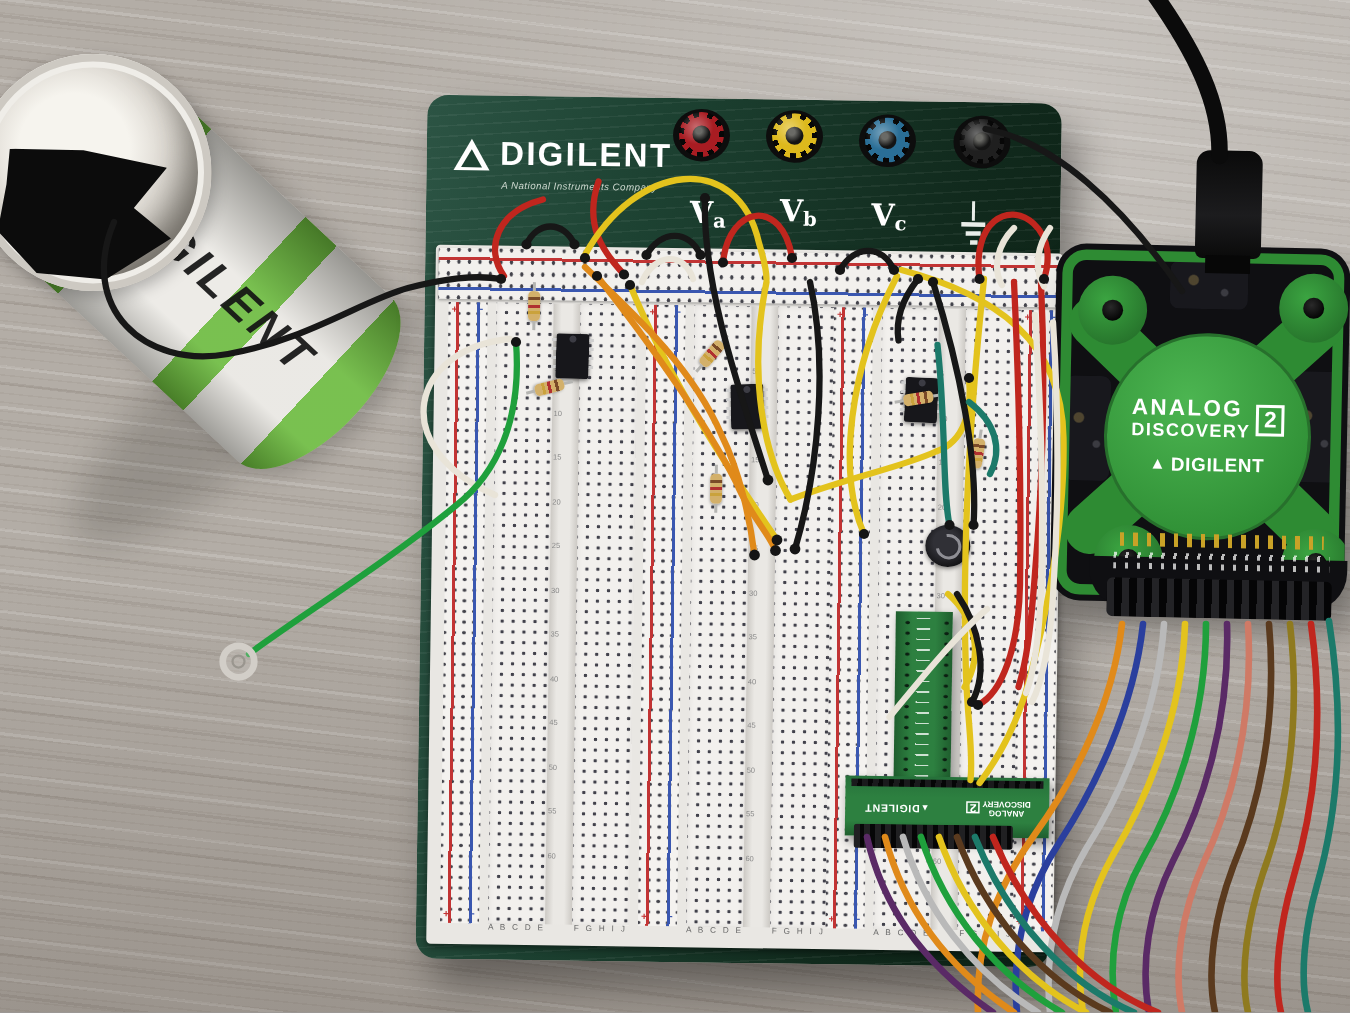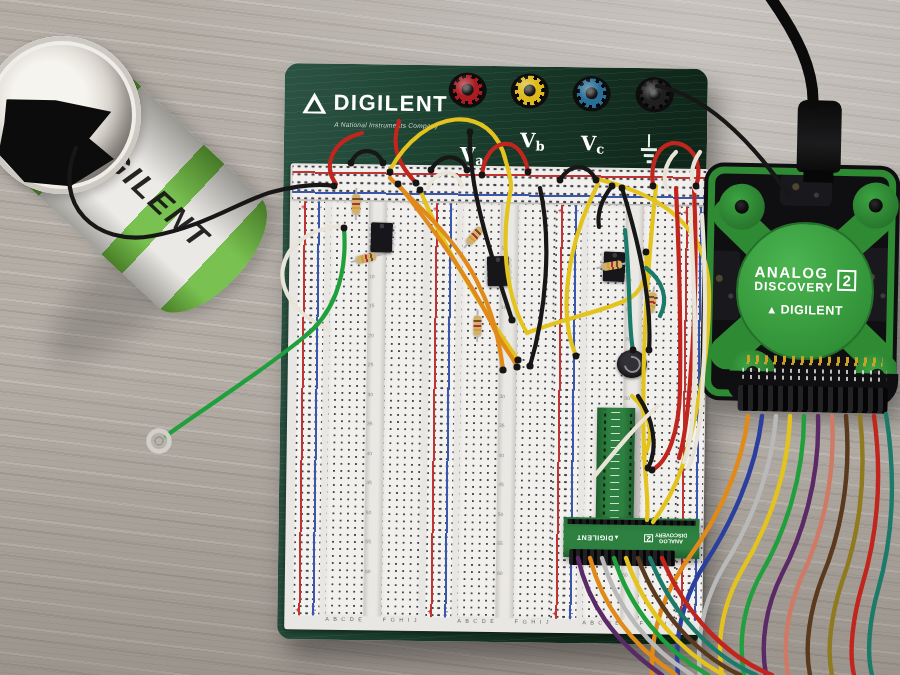--- a/index.html
+++ b/index.html
@@ -228,21 +228,21 @@
     <div class="post" style="left:230px;top:9px">
         <div class="cap post-yellow"></div>
       </div>
     <div class="post" style="left:292px;top:11px">
         <div class="cap post-blue"></div>
       </div>
     <div class="post" style="left:355px;top:11px">
         <div class="cap post-black"></div>
       </div>
 
-    <div class="vlabel" style="left:176px;top:77px"><span>V</span><span class="sub">a</span></div>
+    <div class="vlabel" style="left:176px;top:64px"><span>V</span><span class="sub">a</span></div>
     <div class="vlabel" style="left:236px;top:62px"><span>V</span><span class="sub">b</span></div>
     <div class="vlabel" style="left:297px;top:64px"><span>V</span><span class="sub">c</span></div>
     <div class="gnd" style="left:356px;top:66px">
       <i class="stem"></i>
         <i class="b1"></i>
         <i class="b2"></i>
         <i class="b3"></i>
     </div>
 
     <div class="bb">

